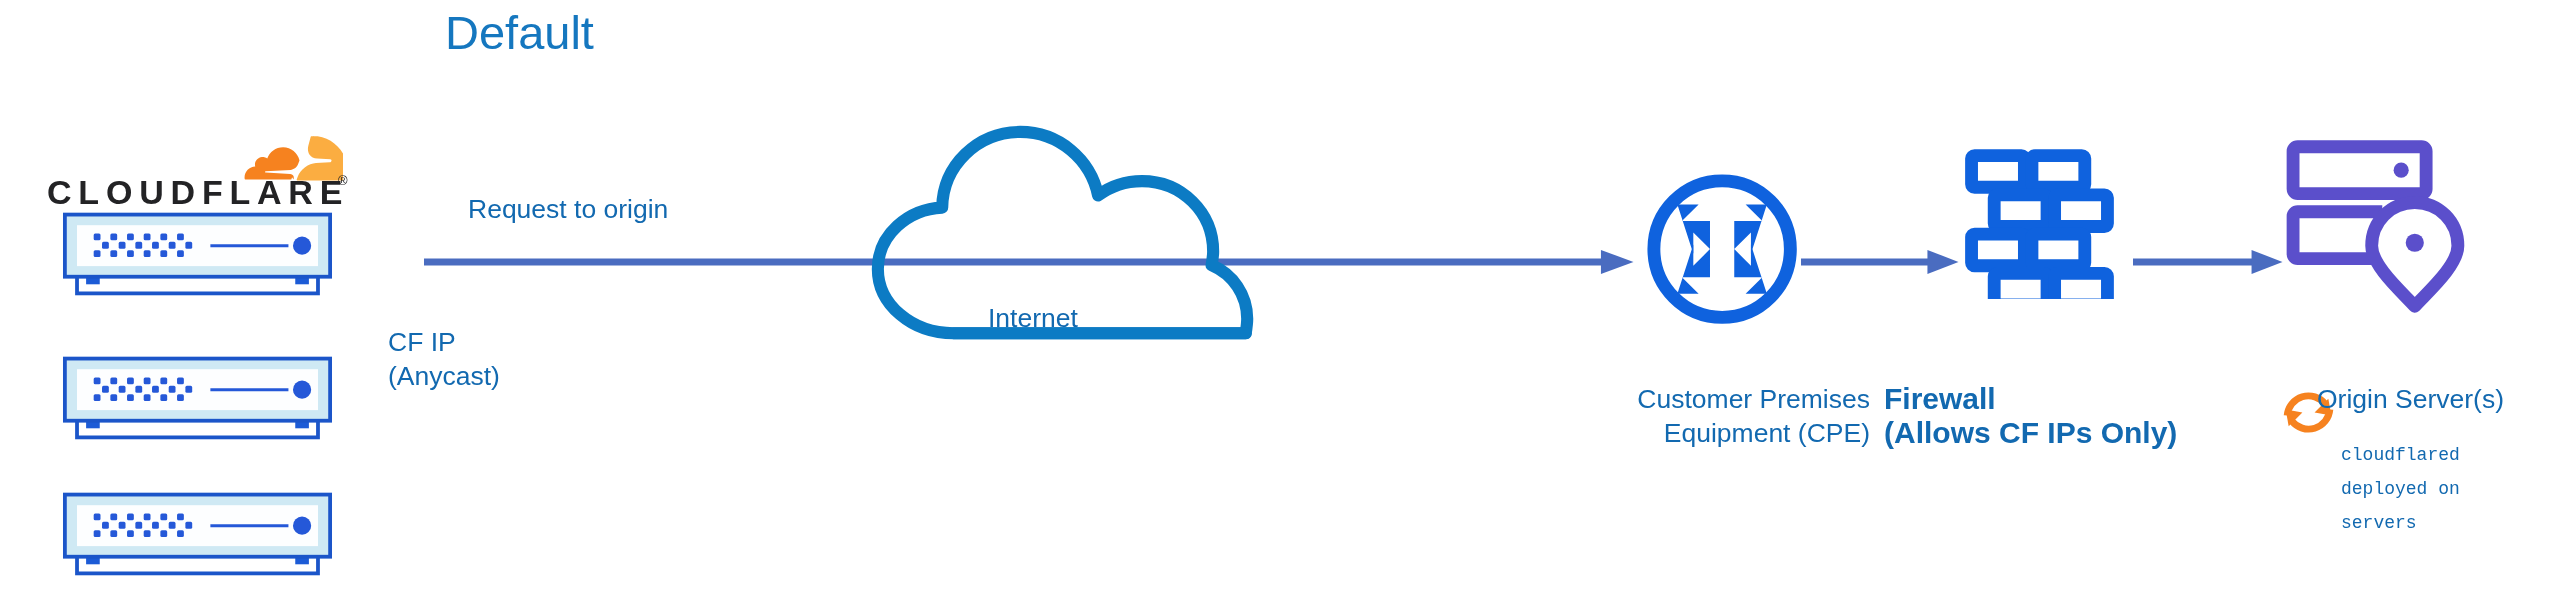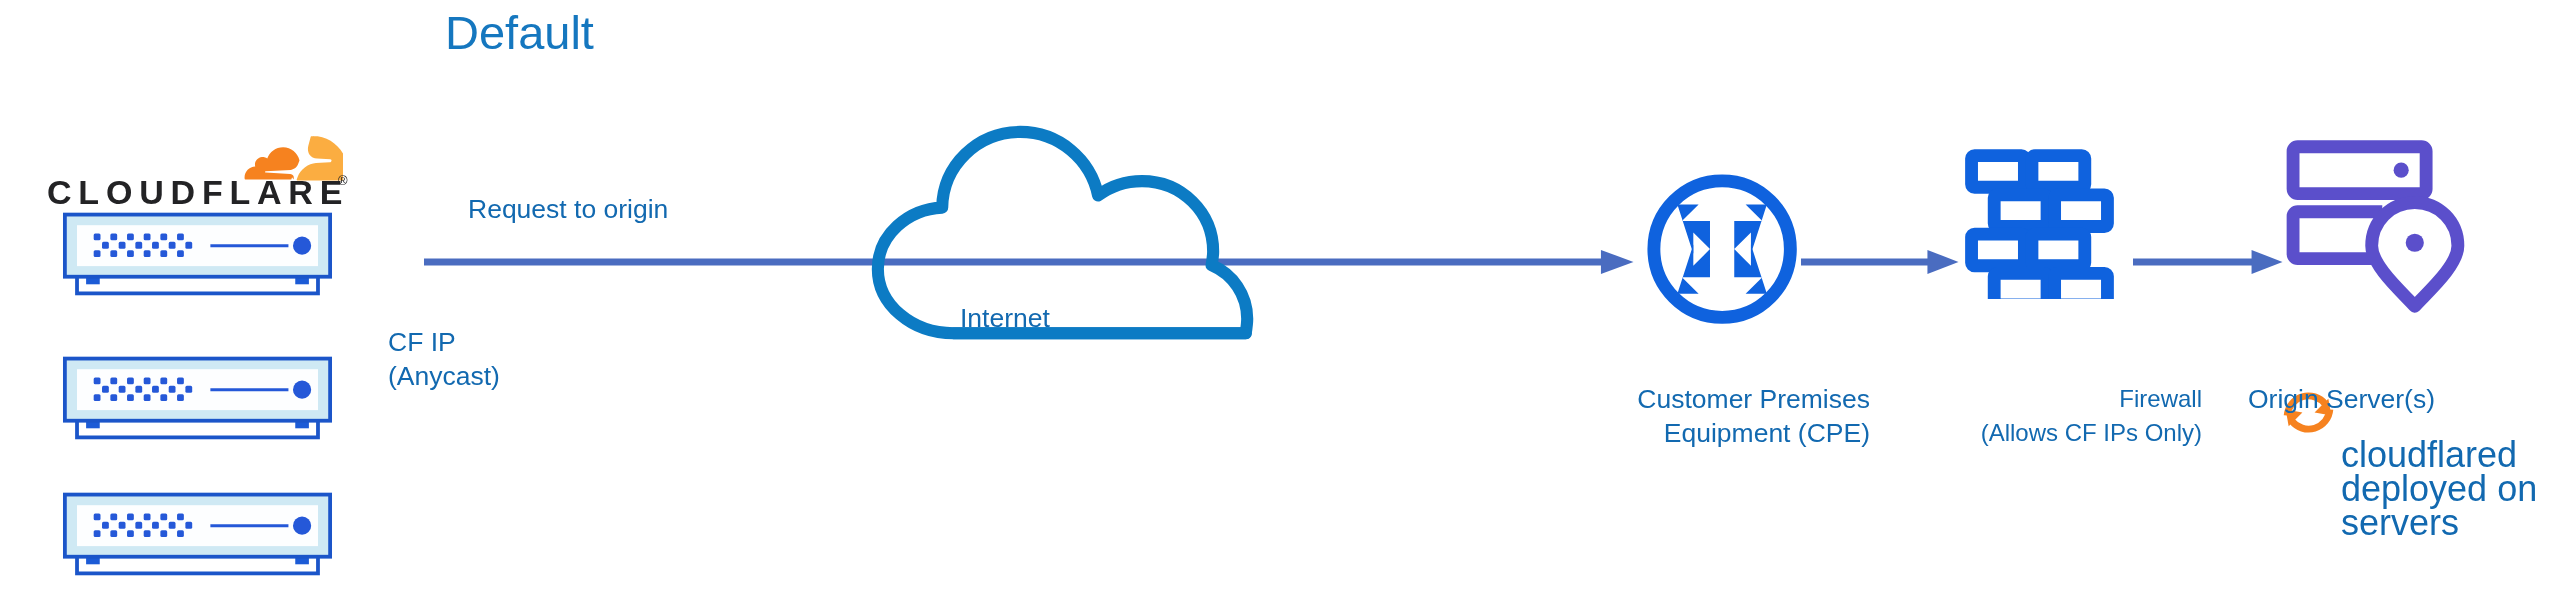--- a/index.html
+++ b/index.html
@@ -73,54 +73,57 @@
     color: #1269B0;
     white-space: nowrap;
   }
   #label-cf-ip {
     left: 388px;
     top: 277px;
     font-size: 26.5px;
     line-height: 34px;
   }
   #label-internet {
-    left: 960px;
+    left: 988px;
     top: 303px;
     font-size: 26.5px;
     color: #1269B0;
     white-space: nowrap;
   }
   #label-cpe {
     left: 1552px;
     top: 334px;
     font-size: 26.5px;
     line-height: 34px;
     text-align: right;
     width: 318px;
   }
   #label-firewall {
     left: 1884px;
     top: 334px;
-    font-size: 24px;
-    line-height: 34px;
-    text-align: right;
+    font-size: 30px;
+    line-height: 34px;
+    text-align: left;
     width: 318px;
+    font-weight: bold;
   }
   #label-origin-server {
     left: 2248px;
     top: 334px;
     font-size: 26.5px;
     line-height: 34px;
     width: 325px;
+    text-align: center;
   }
   #label-cloudflared {
     left: 2341px;
     top: 390px;
-    font-size: 36px;
-    line-height: 34px;
+    font-size: 18px;
+    line-height: 34px;
+    font-family: Liberation Mono, monospace;
   }
 
   
   #internet-cloud {
     left: 840px;
     top: 106px;
     width: 439px;
     height: 235px;
   }
 

